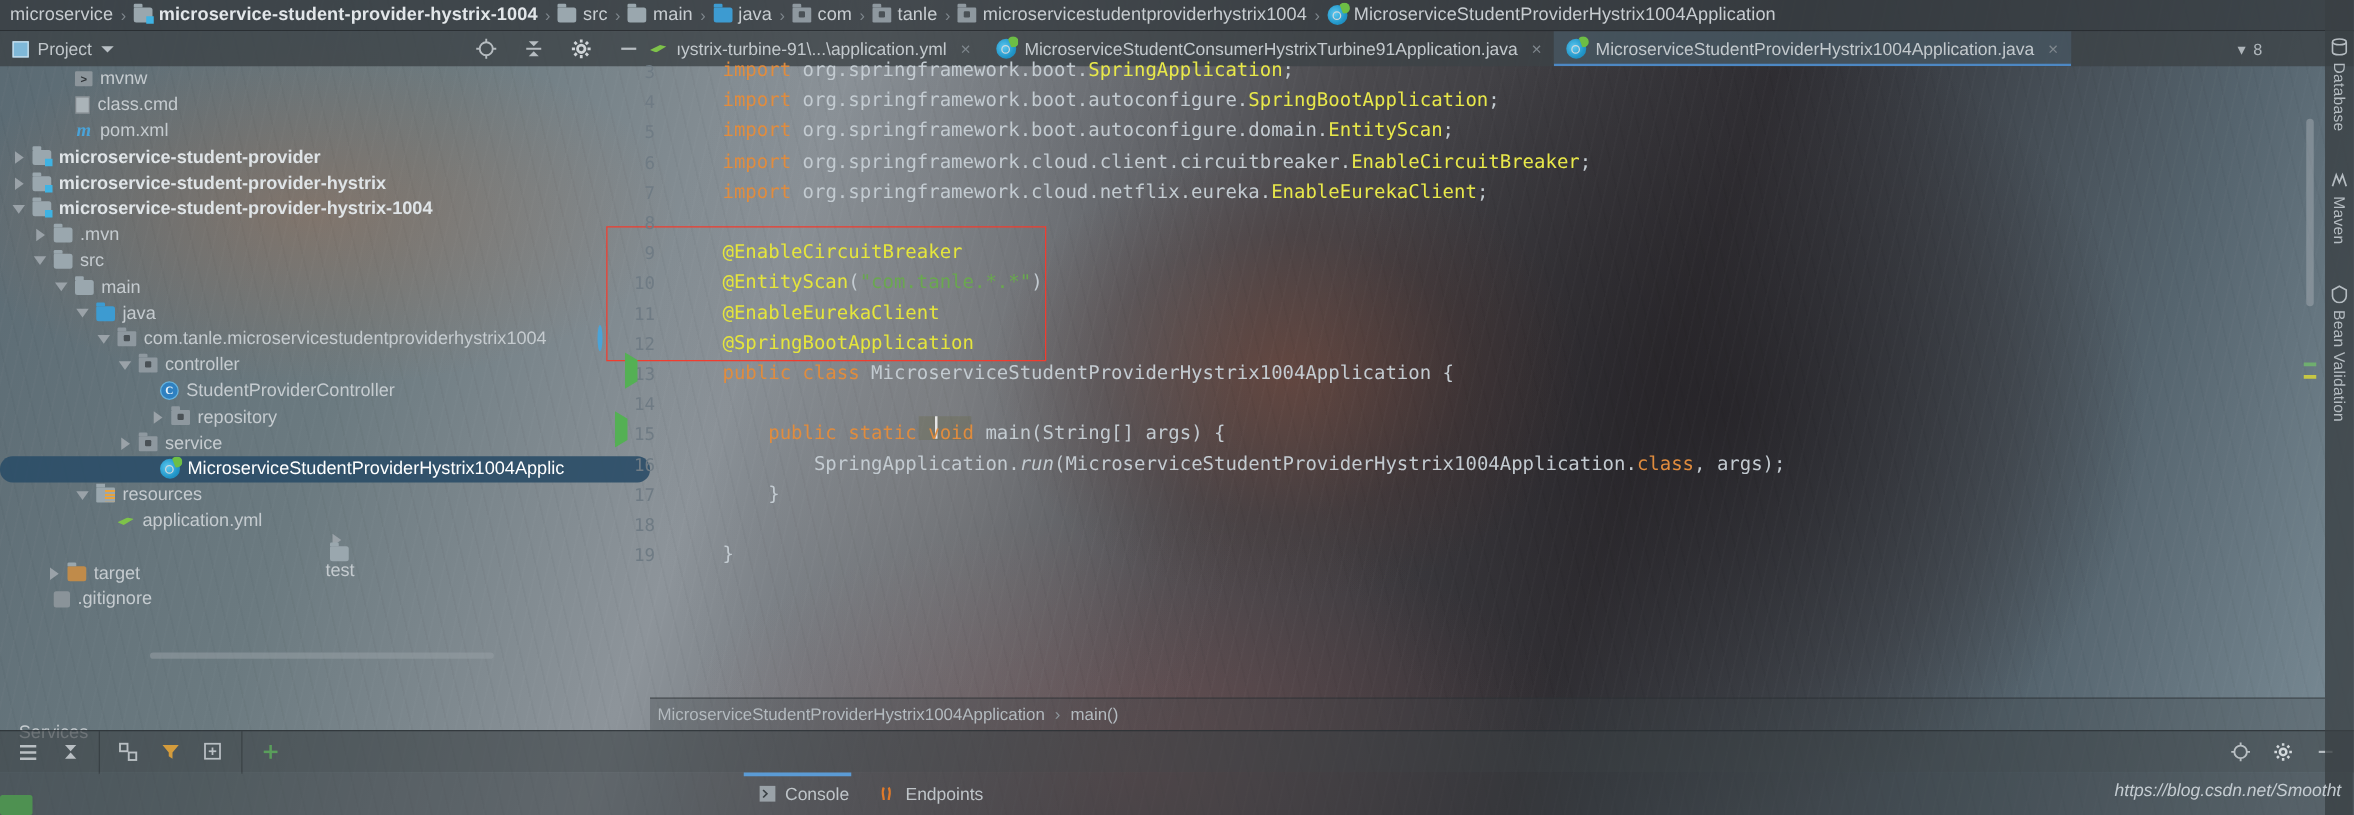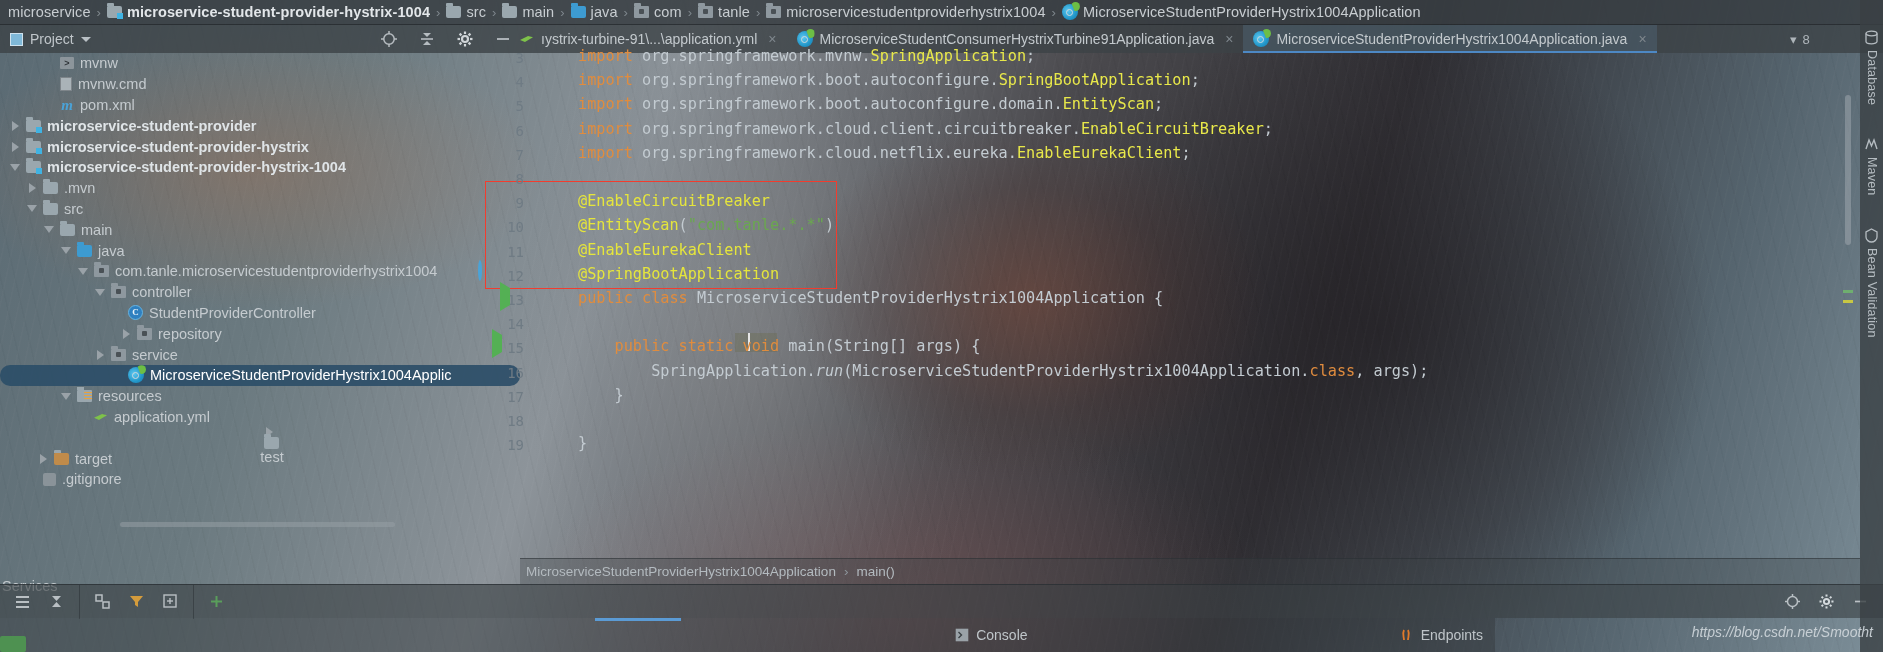--- a/index.html
+++ b/index.html
@@ -149,29 +149,29 @@
     border-top:1px solid rgba(40,46,50,.55);
   }
 
   
   #services-bar{
     left:0; top:584px; width:1883px; height:34px;
     background:rgba(58,64,68,.62);
     border-top:1px solid rgba(38,44,48,.7);
     display:flex; align-items:center; font-size:14px; color:#c3c9cd;
   }
-  #services-label{ position:absolute; left:0; top:578px; font-size:14.5px; color:#c5cbcf; padding-left:2px; }
+  #services-label{ position:absolute; left:0; top:578px; font-size:14.5px; color:#c5cbcf; padding-left:15px; }
   .svc-divider{ width:1px; height:34px; background:rgba(40,46,50,.5); }
   .svc-icons{ display:flex; align-items:center; gap:17px; padding:0 14px; }
   .svc-ico{ width:17px; height:17px; opacity:.92; }
 
   #bottom-tabs{
-    left:0; top:618px; width:1495px; height:34px;
+    left:0; top:618px; width:1882px; height:34px;
     background:rgba(56,62,66,.52);
-    display:flex; align-items:center; font-size:14px; color:#bfc5c9;justify-content:space-between;
+    display:flex; align-items:center; font-size:14px; color:#bfc5c9;
   }
   .btab{ display:flex; align-items:center; gap:7px; padding:0 12px; height:100%; }
   .btab-marker{ position:absolute; left:595px; top:618px; width:86px; height:2.5px; background:#5b9bd5; }
 
   #watermark{ position:absolute; right:10px; top:624px; font-size:14px; color:#cfd6db; font-style:italic; z-index:6; opacity:.92;}
 
   
   #rightstrip{ left:1860px; top:0; width:23px; height:652px; background:rgba(58,64,68,.80);
      display:flex; flex-direction:column; align-items:center; gap:14px; padding-top:30px; }
   .vtab{ writing-mode:vertical-rl; font-size:12.5px; color:#b5bcc1; letter-spacing:.2px; }
@@ -307,21 +307,21 @@
 
 <div id="tree" class="layer">
     <div class="row" style="padding-left: 42px;">
       <span class="tw"></span>
       <span class="ico ico-mvnw" style="margin-left: 4px;">&gt;</span>
       <span class="lbl">mvnw</span>
     </div>
     <div class="row" style="padding-left: 42px;">
       <span class="tw"></span>
       <span class="ico ico-mvnwcmd" style="margin-left: 4px;"></span>
-      <span class="lbl">mvnw.cmd</span>
+      <span class="lbl">class.cmd</span>
     </div>
     <div class="row" style="padding-left: 42px;">
       <span class="tw"></span>
       <span class="ico ico-m" style="margin-left: 4px;">m</span>
       <span class="lbl">pom.xml</span>
     </div>
     <div class="row bold" style="padding-left: 8px;">
       <span class="tw r">
         <i></i>
       </span>
@@ -440,21 +440,21 @@
       <span class="lbl">.gitignore</span>
     </div>
   </div>
 <div class="tree-scroll layer"></div>
 
 <div id="editor" class="layer">
   <div id="redbox"></div>
   <div id="caret-hl" style="left:215px;top:280px;"></div>
   <div id="caret" style="left:228px;top:280px;"></div>
 <div class="lnum" style="top: -3px; left: -38px;">3</div>
-    <div class="cl" style="top: -6px; left: 58px;"><span class="kw">import </span><span class="plain">org.springframework.mvnw.</span><span class="cls">SpringApplication</span><span class="punct">;</span></div>
+    <div class="cl" style="top: -6px; left: 58px;"><span class="kw">import </span><span class="plain">org.springframework.boot.</span><span class="cls">SpringApplication</span><span class="punct">;</span></div>
     <div class="lnum" style="top: 21.2px; left: -38px;">4</div>
     <div class="cl" style="top: 18.2px; left: 58px;"><span class="kw">import </span><span class="plain">org.springframework.boot.autoconfigure.</span><span class="cls">SpringBootApplication</span><span class="punct">;</span></div>
     <div class="lnum" style="top: 45.4px; left: -38px;">5</div>
     <div class="cl" style="top: 42.4px; left: 58px;"><span class="kw">import </span><span class="plain">org.springframework.boot.autoconfigure.domain.</span><span class="cls">EntityScan</span><span class="punct">;</span></div>
     <div class="lnum" style="top: 69.6px; left: -38px;">6</div>
     <div class="cl" style="top: 66.6px; left: 58px;"><span class="kw">import </span><span class="plain">org.springframework.cloud.client.circuitbreaker.</span><span class="cls">EnableCircuitBreaker</span><span class="punct">;</span></div>
     <div class="lnum" style="top: 93.8px; left: -38px;">7</div>
     <div class="cl" style="top: 90.8px; left: 58px;"><span class="kw">import </span><span class="plain">org.springframework.cloud.netflix.eureka.</span><span class="cls">EnableEurekaClient</span><span class="punct">;</span></div>
     <div class="lnum" style="top: 118px; left: -38px;">8</div>
     <div class="cl" style="top: 115px; left: 58px;"></div>

